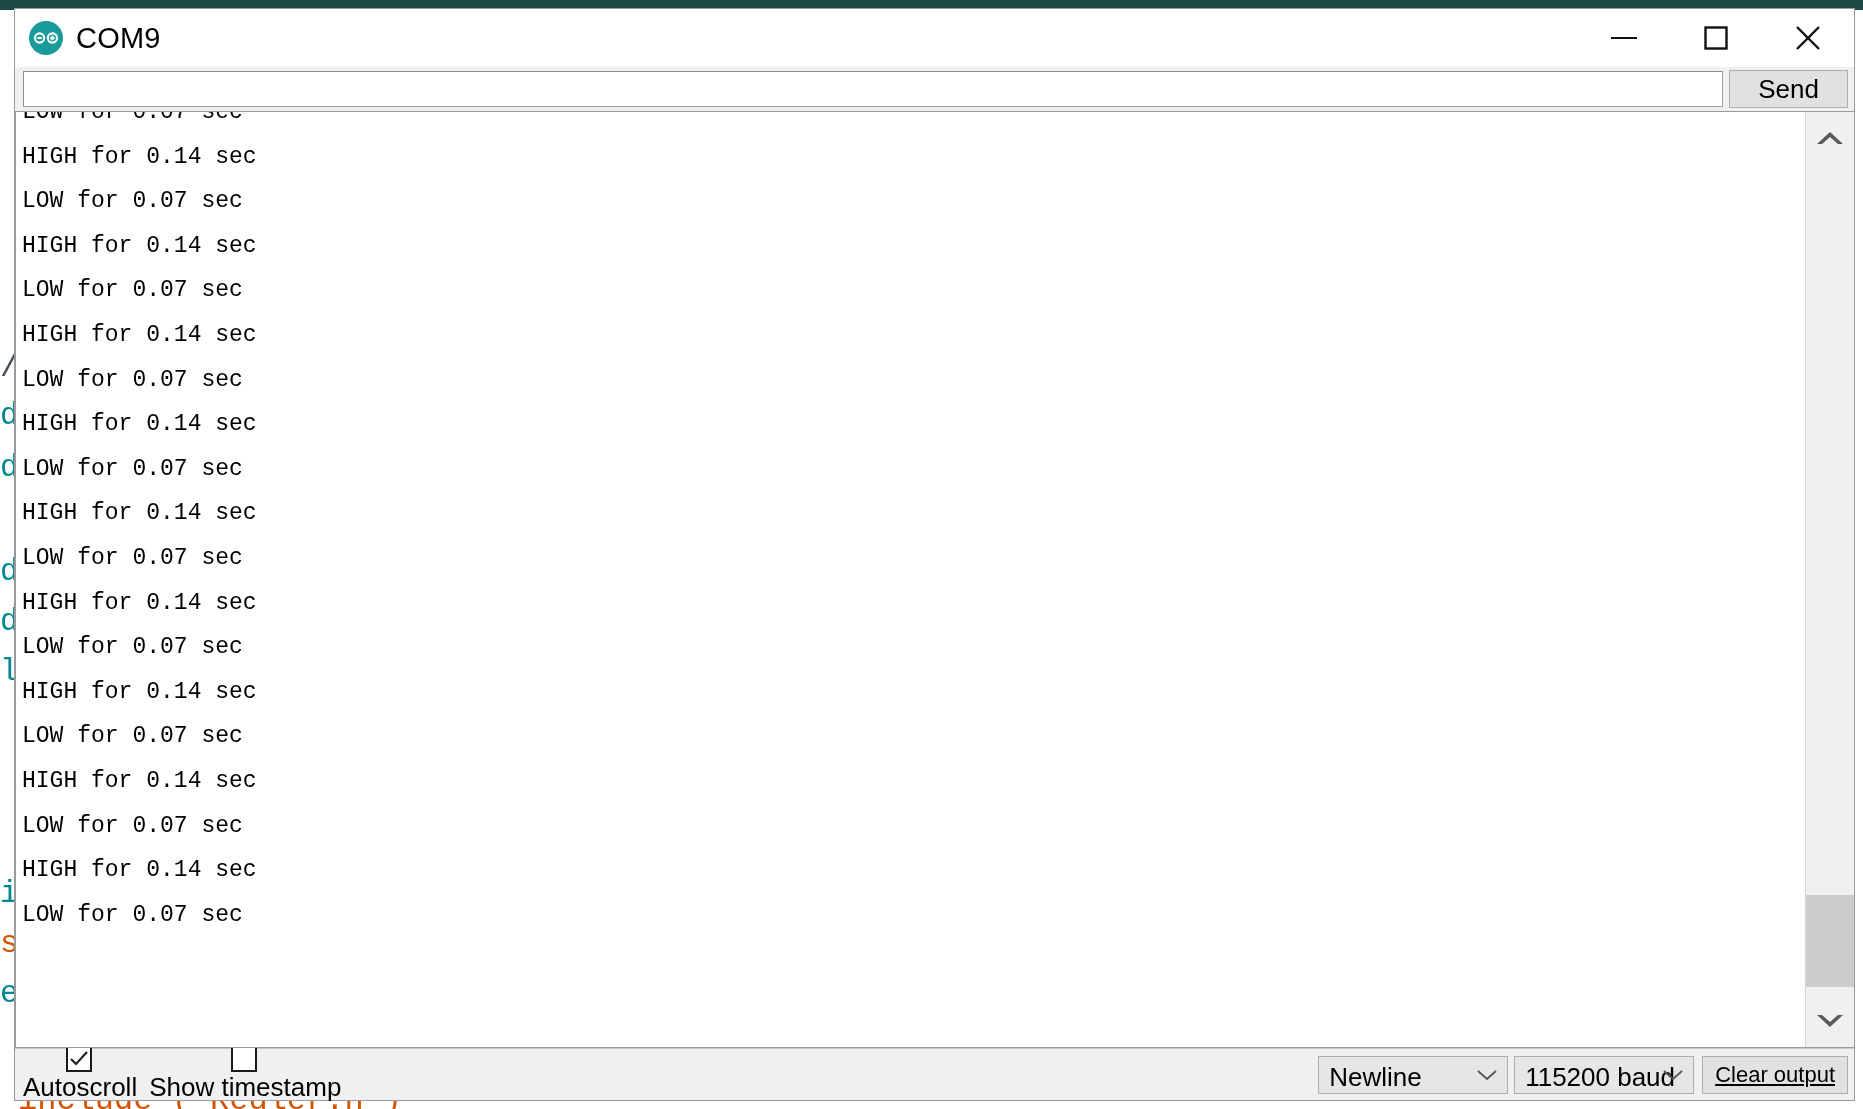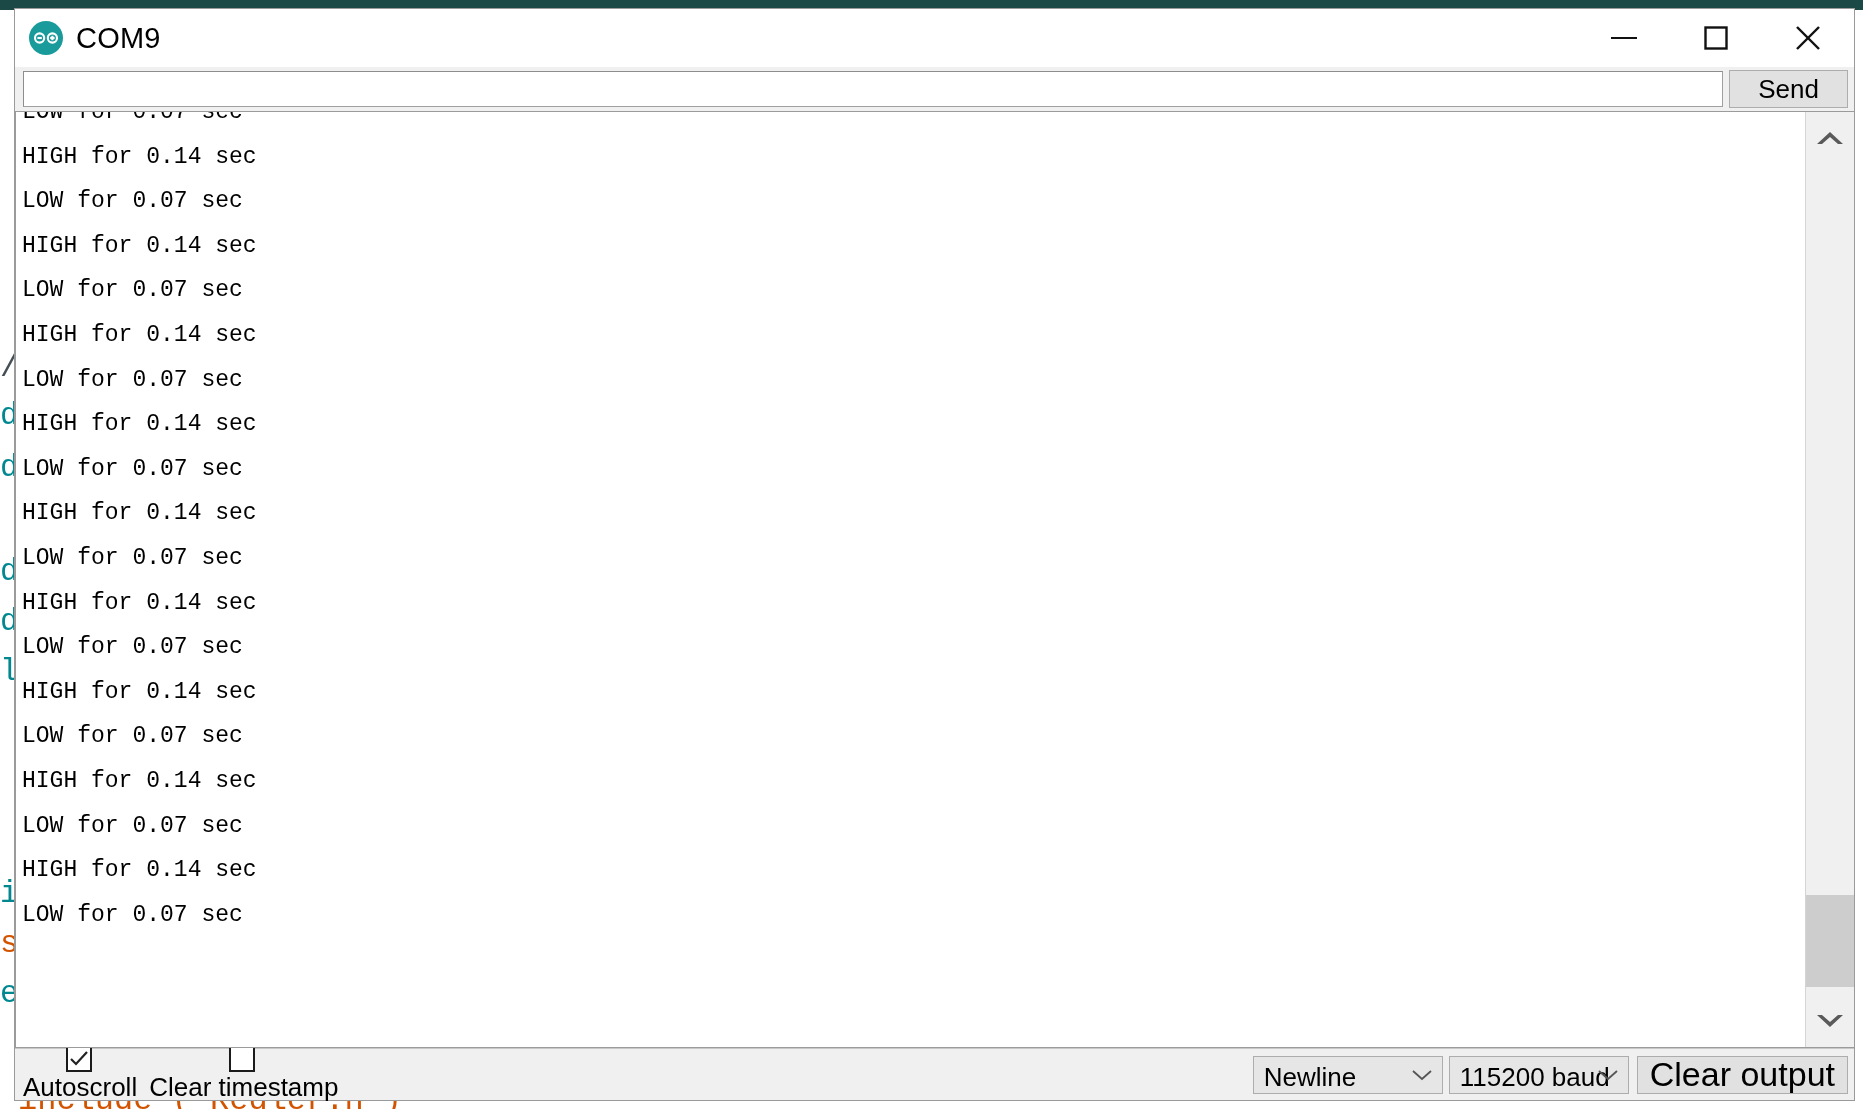--- a/index.html
+++ b/index.html
@@ -275,24 +275,25 @@
   #clear-output-button {
     height: 38px;
     background: #e1e1e1;
     border: 1px solid #adadad;
     box-sizing: border-box;
     display: flex;
     align-items: center;
     justify-content: center;
     margin-left: 8px;
     padding: 0 12px;
-    font-size: 34px;
+    font-size: 22px;
     color: #000;
     cursor: default;
     white-space: nowrap;
+    text-decoration: underline;
   }
 </style>
 </head>
 <body>
 
 <div id="ide-background">
   <div id="ide-topbar"></div>
   <div id="ide-left-strip"></div>
   <div id="ide-bottom-code">include ("Regler.h")</div>
 <div class="ide-code-frag" style="left: 0px; top: 352px; color: rgb(67, 79, 84); width: 14px;">/</div>
@@ -376,21 +377,21 @@
           <polyline points="2,8 7,13 18,1" fill="none" stroke="#222" stroke-width="2.2"></polyline>
         </svg>
       </div>
       <span class="cb-label">Autoscroll</span>
     </div>
 
     <div class="checkbox-group">
       <div class="cbox">
         
       </div>
-      <span class="cb-label">Clear timestamp</span>
+      <span class="cb-label">Show timestamp</span>
     </div>
 
     <div id="status-spacer"></div>
 
     <div class="combo" id="linending-select">
       <span>Newline</span>
       <span class="combo-arrow">
         <svg width="20" height="12" viewBox="0 0 20 12">
             <polyline points="1,2 10,10 19,2" fill="none" stroke="#555" stroke-width="1.8"></polyline>
           </svg>

